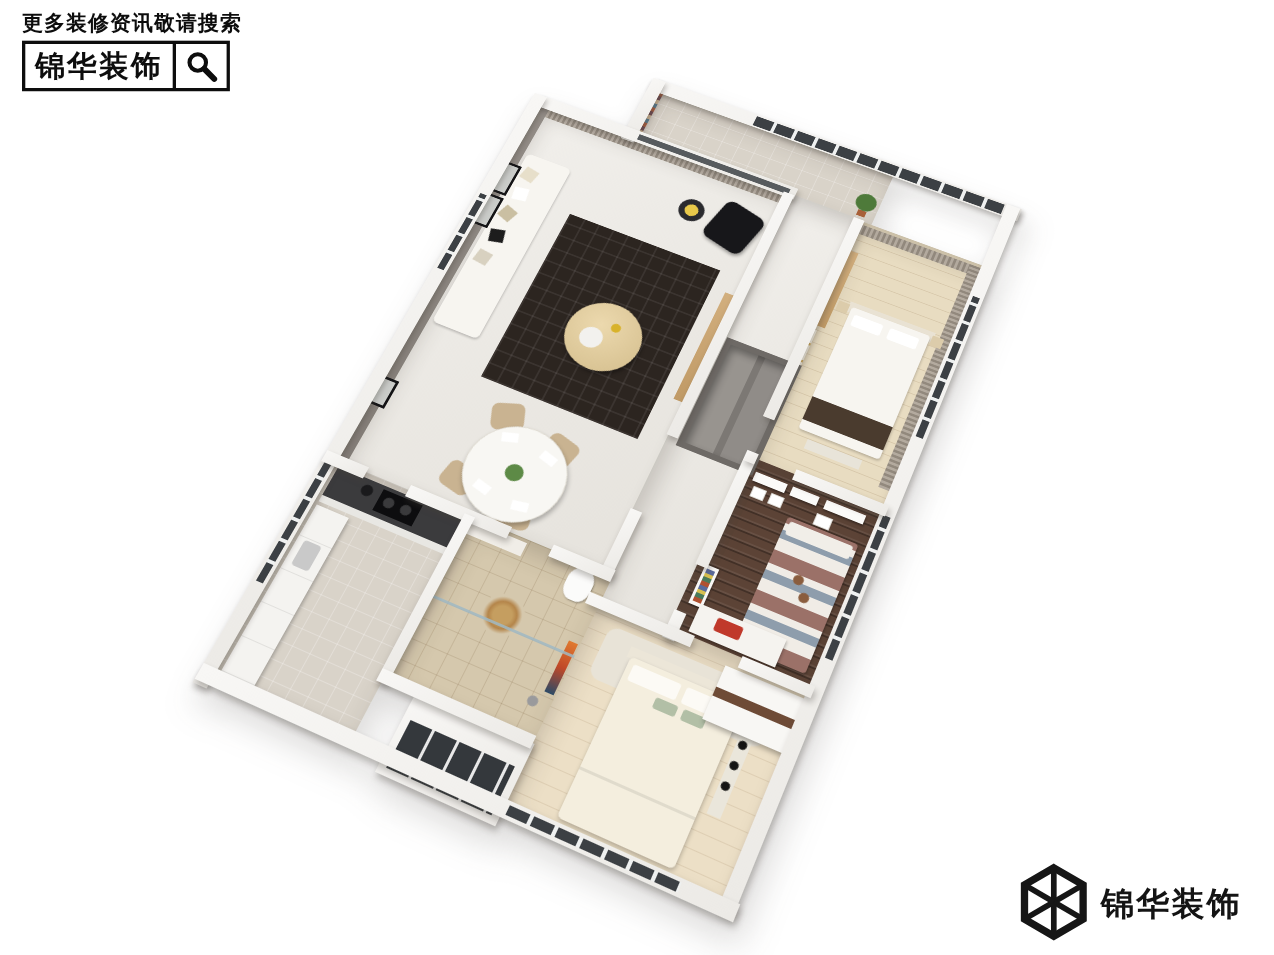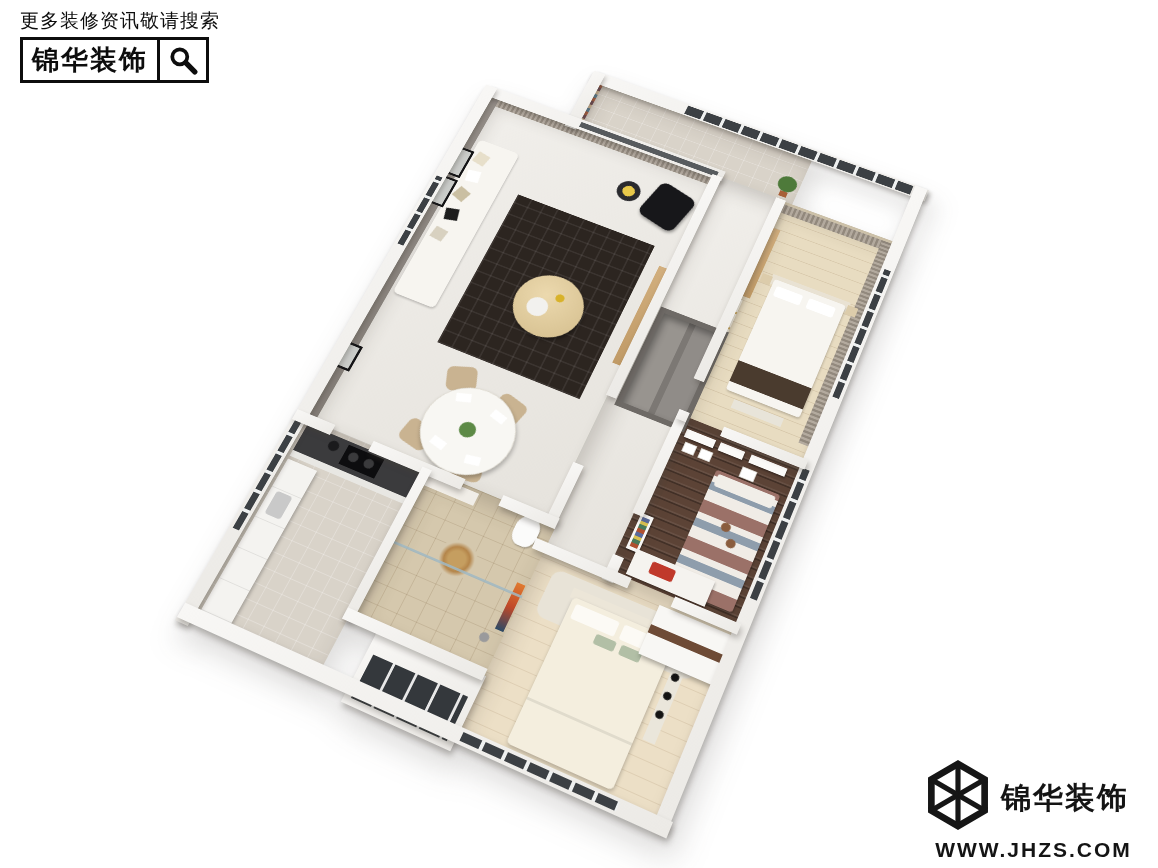--- a/index.html
+++ b/index.html
@@ -36,21 +36,21 @@
   .glass-h{background:repeating-linear-gradient(90deg,#3c4044 0 22px,#eef0f0 22px 26px);}
   .glass-v{background:repeating-linear-gradient(0deg,#3c4044 0 22px,#eef0f0 22px 26px);}
   .rug-check{background-color:#2c2520;
       background-image:repeating-linear-gradient(0deg,rgba(255,255,255,.07) 0 2px,transparent 2px 18px),
                        repeating-linear-gradient(90deg,rgba(255,255,255,.07) 0 2px,transparent 2px 18px);}
   .white-furn{background:#f7f5f0;border-radius:6px;box-shadow:1px 2px 3px rgba(0,0,0,.2);}
   .frame{background:#caccc9;border:3px solid #141416;}
 
   
   #wm-top{position:absolute;left:20px;top:8px;color:#0d0d0d;}
-  #wm-tagline{font-size:19px;font-weight:400;letter-spacing:1px;}
+  #wm-tagline{font-size:19px;font-weight:700;letter-spacing:1px;}
   #wm-box{display:inline-flex;align-items:stretch;border:3px solid #0d0d0d;margin-top:3px;background:#fff;}
   #wm-brand{font-size:27px;font-weight:900;padding:2px 9px;letter-spacing:2px;}
   #wm-search{width:46px;border-left:3px solid #0d0d0d;display:flex;align-items:center;justify-content:center;}
 
   #wm-bottom{position:absolute;right:12px;bottom:6px;width:225px;color:#141414;text-align:center;}
   #wm-bottom-row{display:flex;align-items:center;justify-content:flex-start;gap:6px;}
   .brand-lines{text-align:left;}
   .brand-line{font-size:30px;line-height:35px;font-weight:900;letter-spacing:2px;}
   #wm-site{font-size:21px;font-weight:900;letter-spacing:2px;margin-top:2px;}
 </style>
@@ -223,16 +223,15 @@
           <line x1="50" y1="50" x2="86" y2="71" stroke="#161616" stroke-width="7"></line>
           <line x1="50" y1="50" x2="50" y2="92" stroke="#161616" stroke-width="7"></line>
           <line x1="50" y1="50" x2="14" y2="71" stroke="#161616" stroke-width="7"></line>
           <line x1="50" y1="50" x2="14" y2="29" stroke="#161616" stroke-width="7"></line>
         </svg>
       </span>
       <span class="brand-lines">
         <div class="brand-line">锦华装饰</div>
       </span>
     </div>
-    <div id="wm-site">WWW.JHZS.COM</div>
   </div>
 
 </div>
 
 </body></html>

